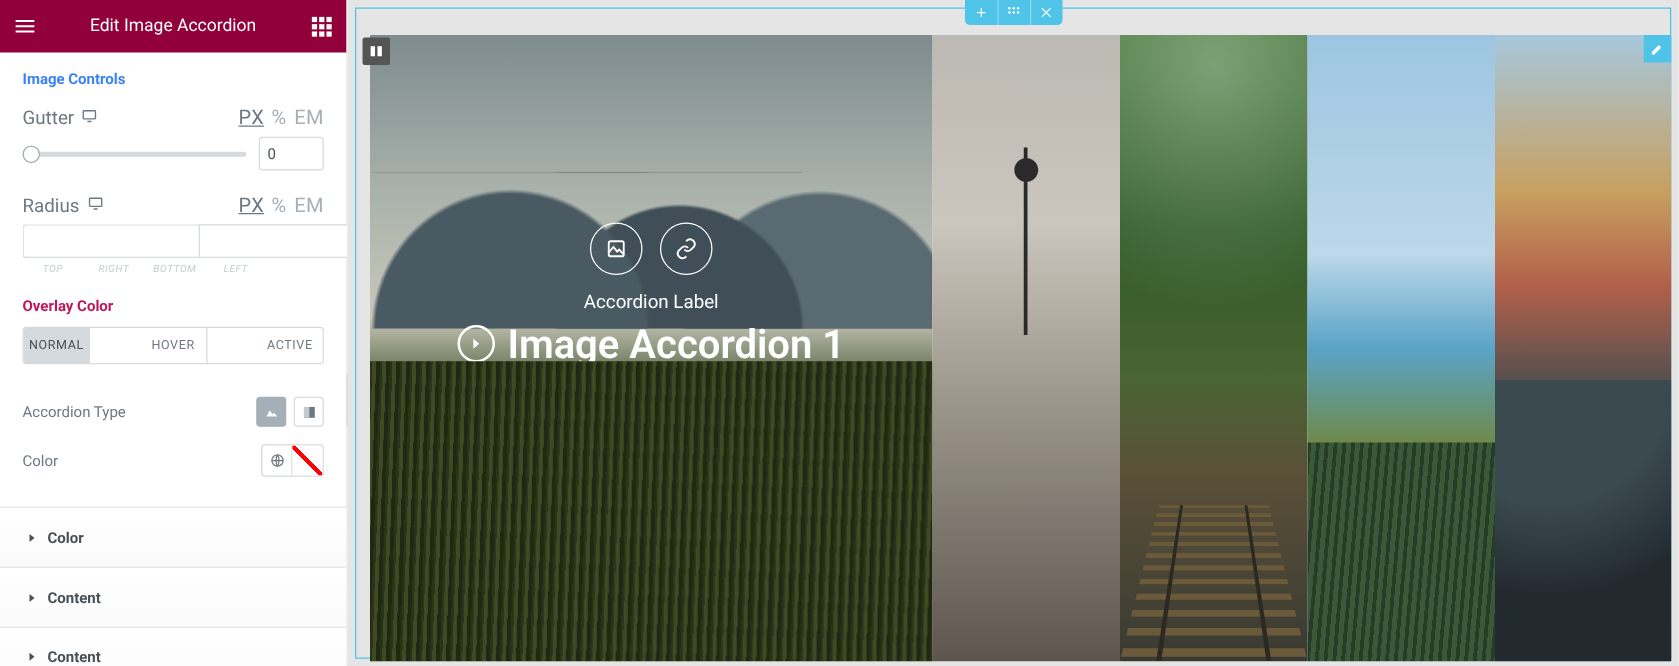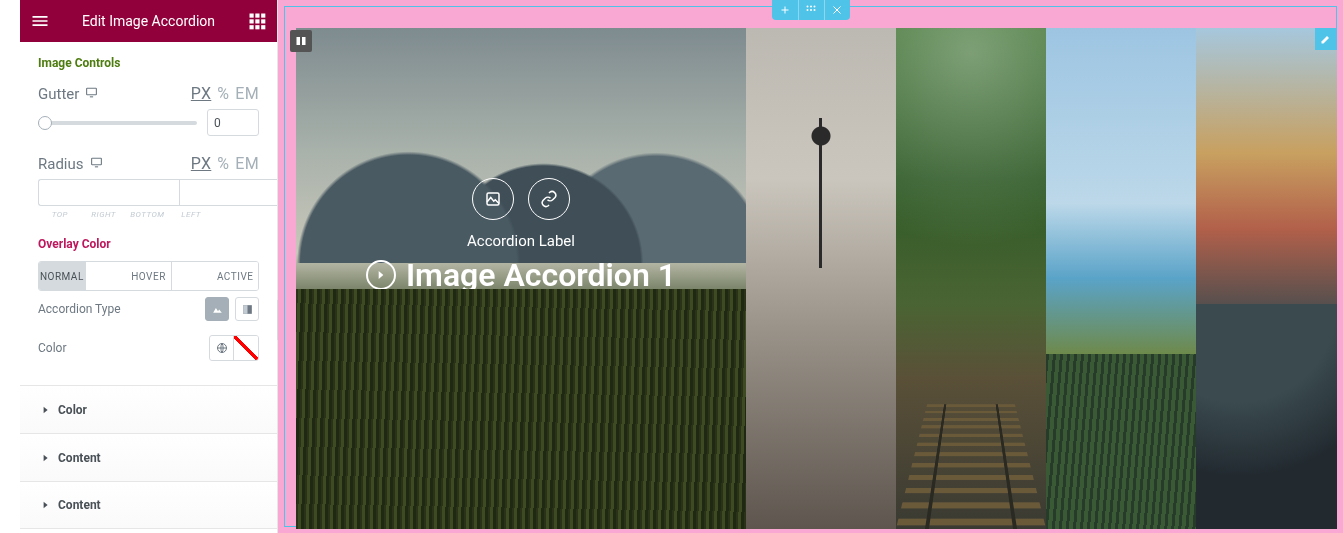--- a/index.html
+++ b/index.html
@@ -1,26 +1,26 @@
 <!DOCTYPE html>
 <html><head>
 <meta charset="utf-8">
 <style>
 * { box-sizing: border-box; margin: 0; padding: 0; font-family: -apple-system, BlinkMacSystemFont, "Segoe UI", Roboto, Arial, sans-serif; }
 body { width: 1343px; height: 533px; overflow: hidden; display: flex; background: #fff; }
 
 
-.panel { width: 278px; height: 533px; border-right: 1px solid #e6e6e6; display: flex; flex-direction: column; background:#fff;padding-left:20px;}
+.panel { width: 278px; height: 533px; border-right: 1px solid #e6e6e6; display: flex; flex-direction: column; background:#fff;}
 .panel-header { height: 42px; background:#92003B; color:#fff; display:flex; align-items:center; justify-content:space-between; padding:0 10px; font-size:14px; }
 .panel-header .hamburger, .panel-header .grid { width:20px; height:20px; display:flex; align-items:center; justify-content:center; cursor:pointer;}
 .panel-header .title{ flex:1; text-align:center; font-weight:400;}
 .hamburger svg, .grid svg{ fill:#fff;}
 
 .panel-body{ flex:1; overflow:auto; padding:14px 18px 0 18px; font-size:12px; color:#6d7882;}
-.section-title{ font-weight:700; font-size:12px; color:#4d7c0f; margin-bottom:14px;}
+.section-title{ font-weight:700; font-size:12px; color:#3b82f6; margin-bottom:14px;}
 
 .control{ margin-bottom:18px; }
 .control-label-row{ display:flex; align-items:center; justify-content:space-between; margin-bottom:6px;}
 .control-label{ display:flex; align-items:center; gap:6px; font-size:15px; color:#6d7882;}
 .device-icon svg{ width:13px; height:13px; fill:#6d7882;}
 .unit-switch{ display:flex; gap:6px; font-size:16px; color:#a4afb7; letter-spacing:0.3px;}
 .unit-switch span{ cursor:pointer;}
 .unit-switch .active{ color:#6d7882; text-decoration:underline;}
 
 .slider-row{ display:flex; align-items:center; gap:10px;}
@@ -29,21 +29,21 @@
 .num-input{ width:52px; height:27px; border:1px solid #d5dadf; border-radius:3px; padding:0 6px; font-size:12px; color:#495157;}
 
 .dim-row{ display:flex;}
 .dim-input{ flex:1; height:27px; border:1px solid #d5dadf; border-right:none; text-align:center; font-size:11px;}
 .dim-input:first-child{ border-radius:3px 0 0 3px;}
 .dim-labels{ display:flex; font-size:8px; letter-spacing:0.5px; color:#c2cbd2; margin-top:4px;}
 .dim-labels span{ flex:1; text-align:center; font-style:italic;}
 
 .control-heading{ font-weight:700; font-size:12px; color:#be185d; margin-bottom:10px;}
 
-.tab-row{ display:flex; border:1px solid #d5dadf; border-radius:3px; overflow:hidden; margin-bottom:6px;gap:40px;}
+.tab-row{ display:flex; border:1px solid #d5dadf; border-radius:3px; overflow:hidden; margin-bottom:26px;gap:40px;}
 .tab-row .tab{ flex:1; height:28px; display:flex; align-items:center; justify-content:center; font-size:10px; letter-spacing:0.5px; color:#6d7882; background:#fff; cursor:pointer; border-right:1px solid #d5dadf;}
 .tab-row .tab:last-child{ border-right:none;}
 .tab-row .tab.active{ background:#d5dadf; color:#495157;}
 
 .row-2col{ display:flex; align-items:center; justify-content:space-between; margin-bottom:14px;}
 .bg-type{ display:flex; gap:6px;}
 .bg-btn{ width:24px; height:24px; border:1px solid #d5dadf; border-radius:3px; display:flex; align-items:center; justify-content:center; cursor:pointer; background:#fff;}
 .bg-btn.active{ background:#a4afb7; border-color:#a4afb7;}
 .bg-btn svg{ width:13px; height:13px; fill:#6d7882;}
 .bg-btn.active svg{ fill:#fff;}
@@ -55,21 +55,21 @@
 
 .accordion-row{ height:48px; border-top:1px solid #e6e6e6; display:flex; align-items:center; padding:0 4px; cursor:pointer; font-size:12px; font-weight:700; color:#495157; gap:8px; margin:0 -18px; padding-left:22px; padding-right:22px; background:linear-gradient(#fff,#fafafa);}
 .accordion-row:last-child{ border-bottom:1px solid #e6e6e6;}
 .caret svg{ width:8px; height:8px; fill:#495157;}
 
 
 .drag-dots{ position:absolute; right:-10px; top:300px; width:10px; height:40px; background:#d5dadf; border-radius:0 3px 3px 0; display:flex; align-items:center; justify-content:center;}
 .panel{ position:relative;}
 
 
-.canvas{ flex:1; height:533px; position:relative; background:#f9a8d4;}
+.canvas{ flex:1; height:533px; position:relative; background:#e5e5e5;}
 .section-toolbar{ position:absolute; left:50%; transform:translateX(-50%); top:0; display:flex; background:#4FC3E8; border-radius:0 0 4px 4px; overflow:hidden; z-index:20;}
 .section-toolbar .tb-btn{ width:26px; height:20px; display:flex; align-items:center; justify-content:center; cursor:pointer;}
 .section-toolbar .tb-btn svg{ width:12px; height:12px; fill:#fff;}
 .section-toolbar .tb-btn + .tb-btn{ border-left:1px solid rgba(255,255,255,.35);}
 
 .section-border{ position:absolute; inset:6px 6px 6px 6px; border:1px solid #4FC3E8;}
 .colset-icon{ position:absolute; left:12px; top:30px; width:22px; height:22px; background:#545454; border-radius:2px; display:flex; align-items:center; justify-content:center; cursor:pointer; z-index:15;}
 .colset-icon svg{ fill:#fff; width:12px; height:12px;}
 .edit-pencil{ position:absolute; right:6px; top:28px; width:22px; height:22px; background:#4FC3E8; display:flex; align-items:center; justify-content:center; cursor:pointer; z-index:21;}
 .edit-pencil svg{ fill:#fff; width:12px; height:12px;}

